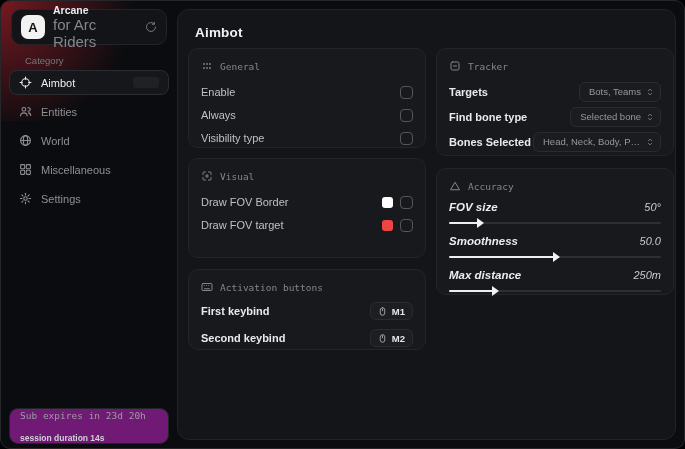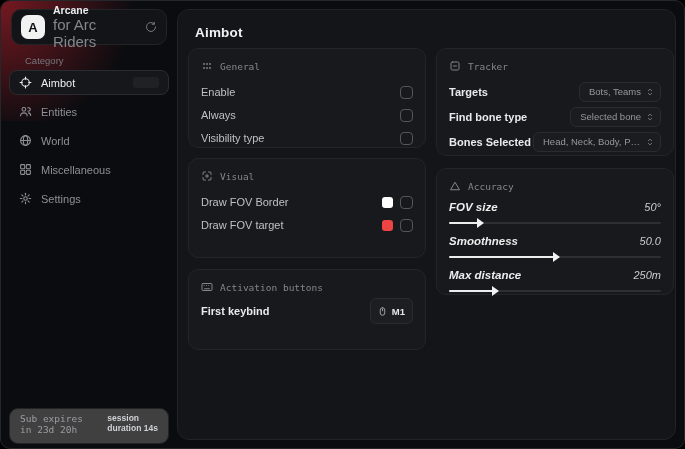--- a/index.html
+++ b/index.html
@@ -29,22 +29,22 @@
   .nav-item { height:25px; margin-bottom:4px; display:flex; align-items:center; gap:9px;
             padding:0 9px; color:#8e9095; font-size:11px; border:1px solid transparent;
             border-radius:8px; cursor:pointer; position:relative; }
   .nav-item.active { background:#16171b; border-color:#2b2c31; color:#eceded; }
   .nav-item .faint-pill { position:absolute; right:9px; width:26px; height:11px;
             background:rgba(255,255,255,.045); border-radius:3px; }
   .nav-icon { display:flex; width:13px; height:13px; }
   .nav-icon svg { width:13px; height:13px; }
 
   .footer-card { position:absolute; left:8px; top:407px; width:160px; height:36px;
-            background:#404040; border:1px solid #232428; border-radius:9px;
-            padding:4px 10px; display:flex; flex-direction:row; justify-content:center; gap:12px; }
+            background:#701a75; border:1px solid #232428; border-radius:9px;
+            padding:4px 10px; display:flex; flex-direction:column; justify-content:center; gap:12px; }
   .footer-expires { font-family:"DejaVu Sans Mono","Liberation Mono",monospace;
             font-size:9.5px; color:#9b9da2; }
   .footer-session { font-size:8.5px; font-weight:bold; color:#cfd1d4; }
 
   
   .main { position:absolute; left:176px; top:8px; right:8px; bottom:8px;
             background:#141519; border:1px solid #222327; border-radius:12px; }
   .page-title { position:absolute; left:17px; top:15px; font-size:13.5px;
             font-weight:bold; color:#f0f1f3; letter-spacing:.2px; }
 
@@ -63,21 +63,21 @@
   .row { display:flex; align-items:center; height:22px; }
   .card-general .row, .card-visual .row { margin-top:1px; }
   .row-label { font-size:11px; color:#bec0c4; }
   .row-label.strong { font-weight:bold; color:#e9eaec; }
   .row-right { margin-left:auto; display:flex; align-items:center; gap:7px;text-align:right; }
 
   .checkbox { width:13px; height:13px; border:1.5px solid #54565c; border-radius:4px;
             background:transparent; cursor:pointer; }
   .swatch { width:11px; height:11px; border-radius:3px; cursor:pointer; }
 
-  .key-pill { display:flex; align-items:center; gap:5px; height:26px; padding:0 7px;
+  .key-pill { display:flex; align-items:center; gap:5px; height:18px; padding:0 7px;
             background:#1d1e22; border:1px solid #2b2c31; border-radius:6px; cursor:pointer; }
   .key-pill svg { width:9px; height:11px; color:#b7b9bd; }
   .key-pill .key-label { font-size:9.5px; font-weight:bold; color:#e4e5e8; }
   .card-activation .row { height:24px; margin-top:3px; }
 
   .card-tracker .row { height:25px; }
   .select-pill { display:flex; align-items:center; gap:4px; height:20px; padding:0 5px 0 9px;
             background:#1b1c20; border:1px solid #2a2b2f; border-radius:6px; cursor:pointer;
             max-width:150px; }
   .select-value { font-size:9.5px; color:#96989d; white-space:nowrap; overflow:hidden;
@@ -277,20 +277,32 @@
         <span class="row-right">
           <span class="key-pill">
             <svg viewBox="0 0 24 24" fill="none" stroke="currentColor" stroke-width="2.2" stroke-linecap="round">
                 <rect x="6" y="2" width="12" height="20" rx="6"></rect>
                 <line x1="12" y1="6" x2="12" y2="10"></line>
               </svg>
             <span class="key-label">M1</span>
           </span>
         </span>
       </div>
+      <div class="row">
+        <span class="row-label strong">Second keybind</span>
+        <span class="row-right">
+          <span class="key-pill">
+            <svg viewBox="0 0 24 24" fill="none" stroke="currentColor" stroke-width="2.2" stroke-linecap="round">
+                <rect x="6" y="2" width="12" height="20" rx="6"></rect>
+                <line x1="12" y1="6" x2="12" y2="10"></line>
+              </svg>
+            <span class="key-label">M2</span>
+          </span>
+        </span>
+      </div>
     </div>
 
     <div class="card card-tracker">
       <div class="card-head">
         <span>
           <svg viewBox="0 0 24 24" fill="none" stroke="currentColor" stroke-width="2" stroke-linecap="round" stroke-linejoin="round">
               <rect x="4" y="4" width="16" height="16" rx="3"></rect>
               <line x1="9" y1="12" x2="15" y2="12"></line>
             </svg>
         </span>

